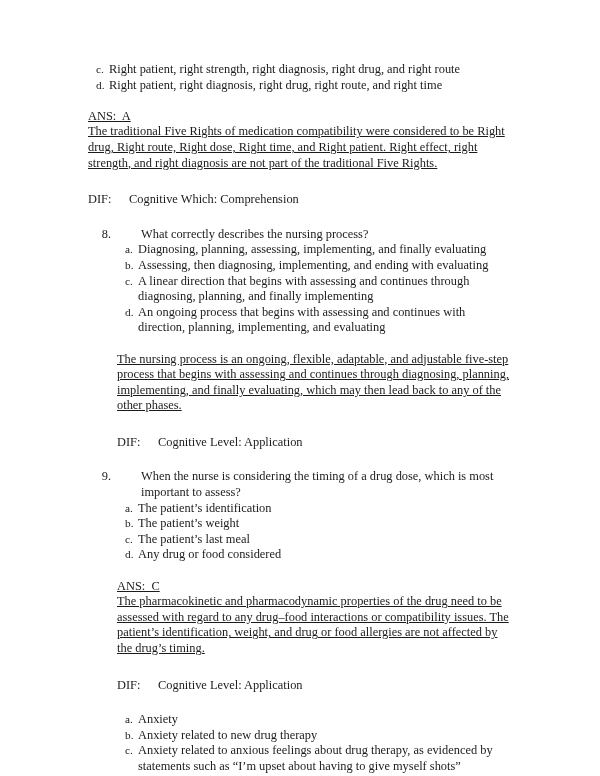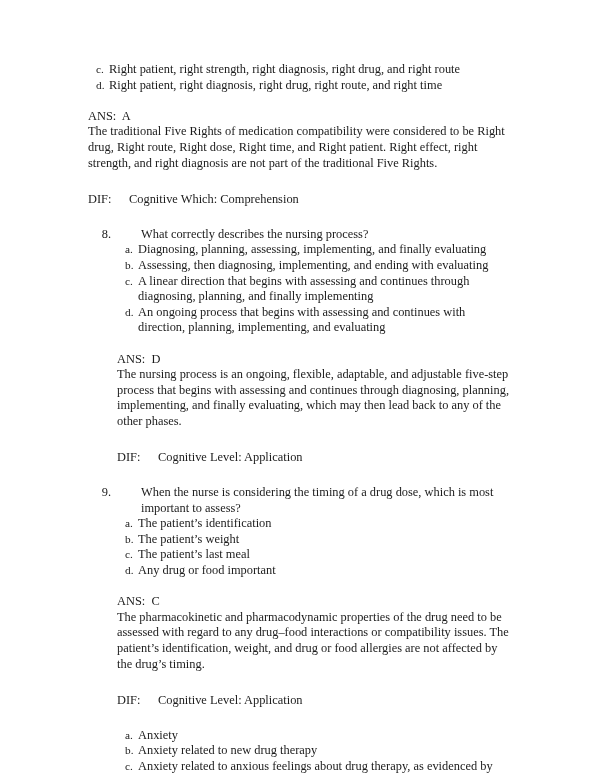--- a/index.html
+++ b/index.html
@@ -57,20 +57,21 @@
   }
 
   
   .cont-opts {
     margin-bottom: 0;
   }
 
   
   .ans-block {
     margin-top: 15.6px;
+    text-decoration: underline;
   }
   .ans-line {
     line-height: 15.6px;
     white-space: pre;
   }
   .rationale {
     line-height: 15.6px;
   }
 
   
@@ -162,21 +163,20 @@
             <span class="opt-letter">c.</span>
             <span class="opt-text">A linear direction that begins with assessing and continues through diagnosing, planning, and finally implementing</span>
           </li>
           <li class="opt">
             <span class="opt-letter">d.</span>
             <span class="opt-text">An ongoing process that begins with assessing and continues with direction, planning, implementing, and evaluating</span>
           </li>
         </ul>
 
         <div class="ans-block">
-          <div class="ans-line">ANS:  D</div>
           <div class="rationale">The nursing process is an ongoing, flexible, adaptable, and adjustable five-step process that begins with assessing and continues through diagnosing, planning, implementing, and finally evaluating, which may then lead back to any of the other phases.</div>
         </div>
 
         <div class="dif-line">
           <span class="dif-label">DIF:</span>
           <span class="dif-value">Cognitive Level: Application</span>
         </div>
       </div>
     </div>
 
@@ -194,21 +194,21 @@
           <li class="opt">
             <span class="opt-letter">b.</span>
             <span class="opt-text">The patient’s weight</span>
           </li>
           <li class="opt">
             <span class="opt-letter">c.</span>
             <span class="opt-text">The patient’s last meal</span>
           </li>
           <li class="opt">
             <span class="opt-letter">d.</span>
-            <span class="opt-text">Any drug or food important</span>
+            <span class="opt-text">Any drug or food considered</span>
           </li>
         </ul>
 
         <div class="ans-block">
           <div class="ans-line">ANS:  C</div>
           <div class="rationale">The pharmacokinetic and pharmacodynamic properties of the drug need to be assessed with regard to any drug–food interactions or compatibility issues. The patient’s identification, weight, and drug or food allergies are not affected by the drug’s timing.</div>
         </div>
 
         <div class="dif-line">
           <span class="dif-label">DIF:</span>

